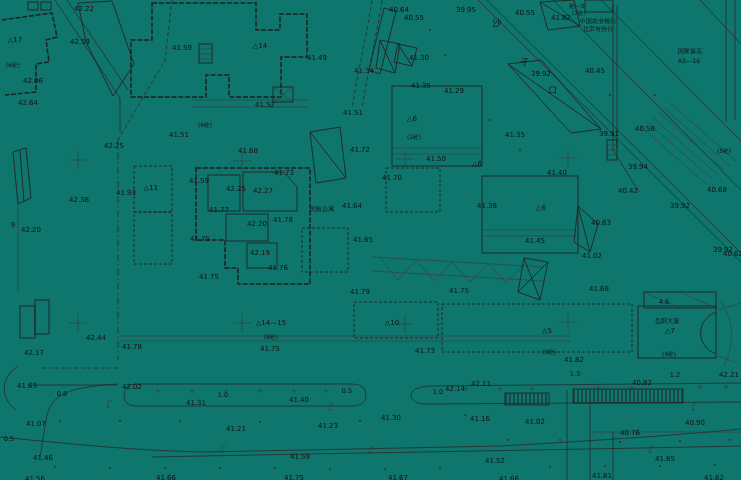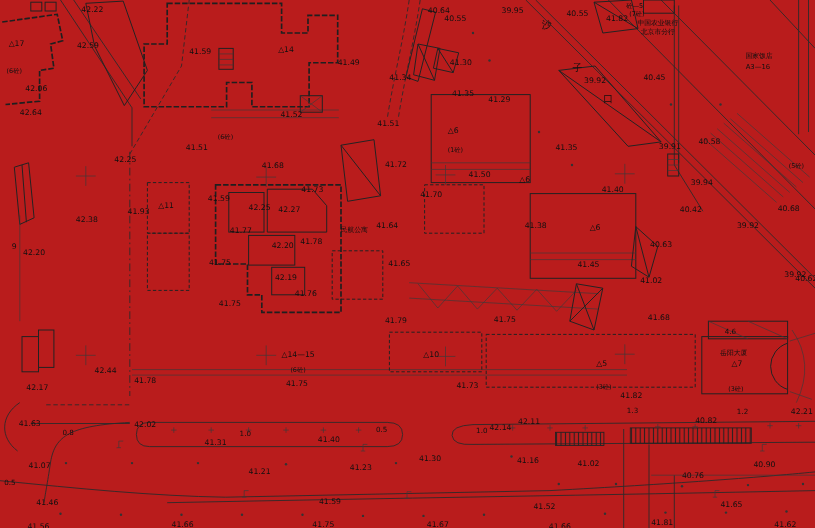--- a/index.html
+++ b/index.html
@@ -1,16 +1,16 @@
 <!DOCTYPE html>
 <html><head>
 <meta charset="utf-8">
 <style>
   html,body{margin:0;padding:0;background:#888;}
-  .frame{position:relative;width:741px;height:480px;background:#b91c1c;overflow:hidden;
+  .frame{position:relative;width:741px;height:480px;background:#0f766e;overflow:hidden;
          font-family:"DejaVu Sans",sans-serif;}
   svg{position:absolute;left:0;top:0;}
   
   .ln   {fill:none;stroke:#2a2a2a;stroke-width:0.8;}
   .lnthin{fill:none;stroke:#3a3a3a;stroke-width:0.6;}
   .dash {fill:none;stroke:#2a2a2a;stroke-width:0.8;stroke-dasharray:4 2.5;}
   .dashdot{fill:none;stroke:#2a2a2a;stroke-width:0.8;stroke-dasharray:7 3 1.5 3;}
   .wall {fill:none;stroke:#1f1f1f;stroke-width:1.5;stroke-dasharray:5 1.8;}
   .bld  {fill:none;stroke:#222;stroke-width:0.9;}
   .dbld {fill:none;stroke:#222;stroke-width:0.9;stroke-dasharray:3 2;}

